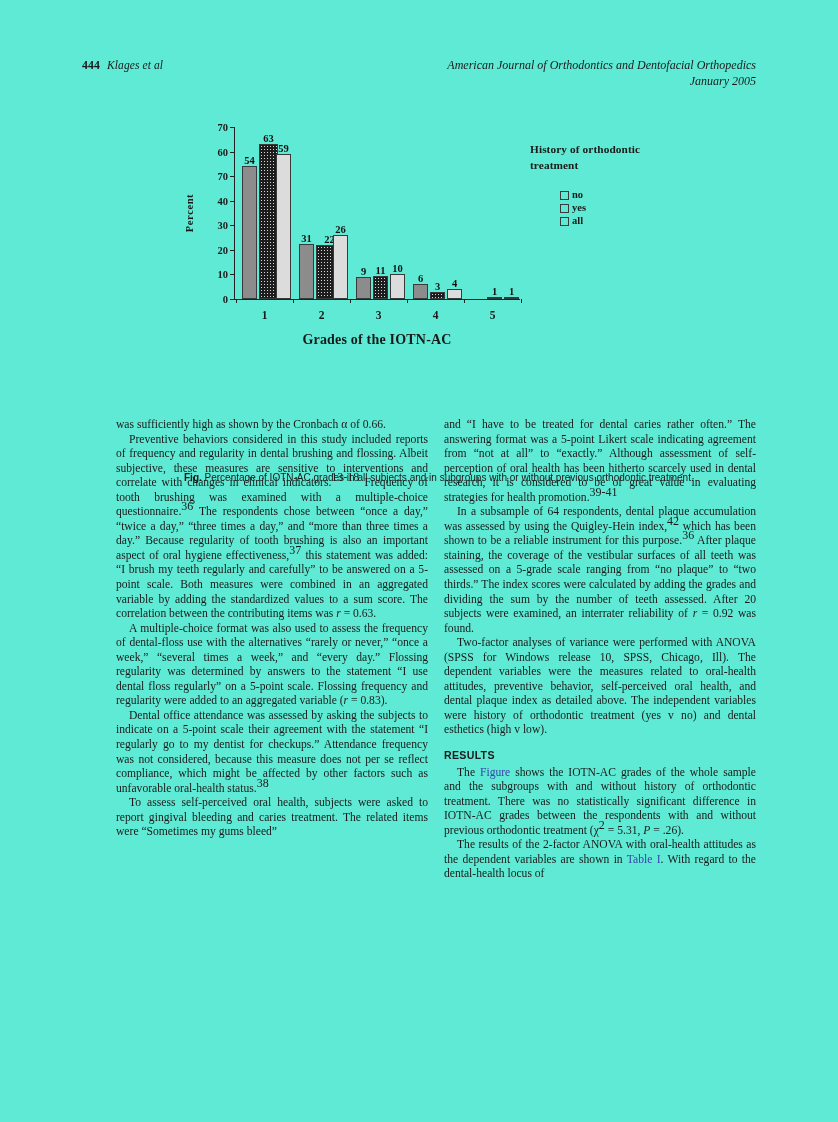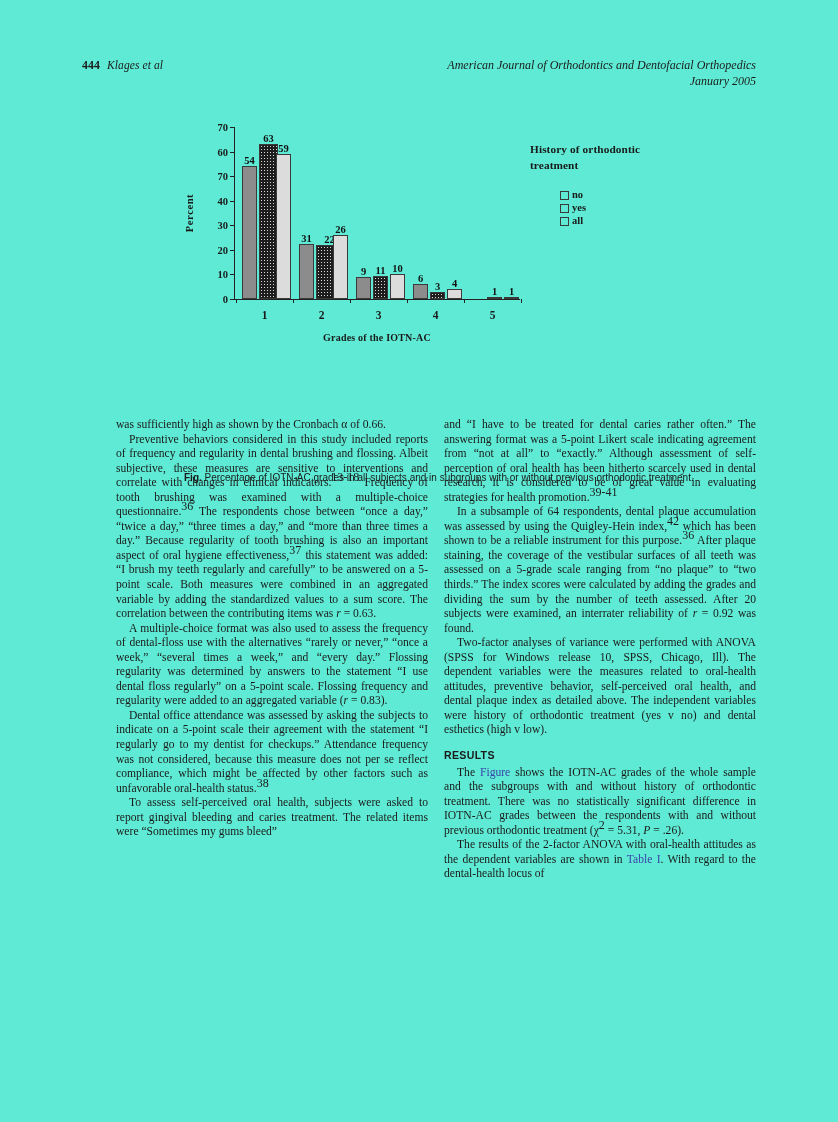--- a/index.html
+++ b/index.html
@@ -136,21 +136,21 @@
     top: 182px;
     transform: translateX(-50%);
     font-size: 11.5px;
     font-weight: bold;
   }
   .xlabel {
     position: absolute;
     left: 143px;
     top: 205px;
     transform: translateX(-50%);
-    font-size: 10px;
+    font-size: 14px;
     font-weight: bold;
     letter-spacing: 0.2px;
     white-space: nowrap;
   }
 
   .bar {
     position: absolute;
     bottom: 0;
     border: 1px solid #3a3a3a;
     box-sizing: border-box;

